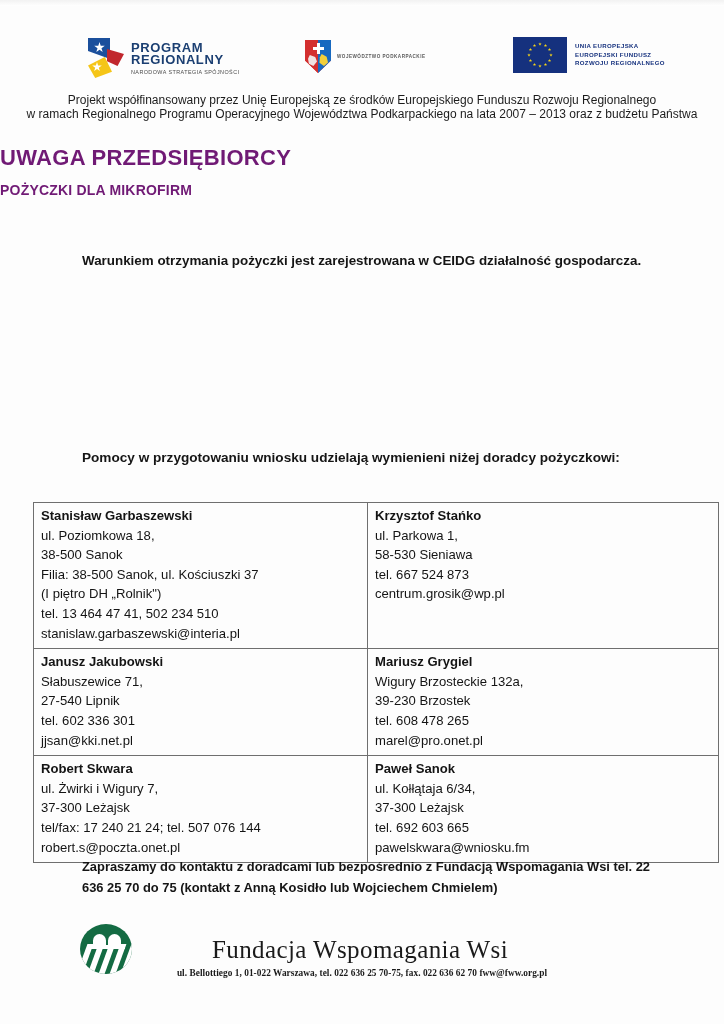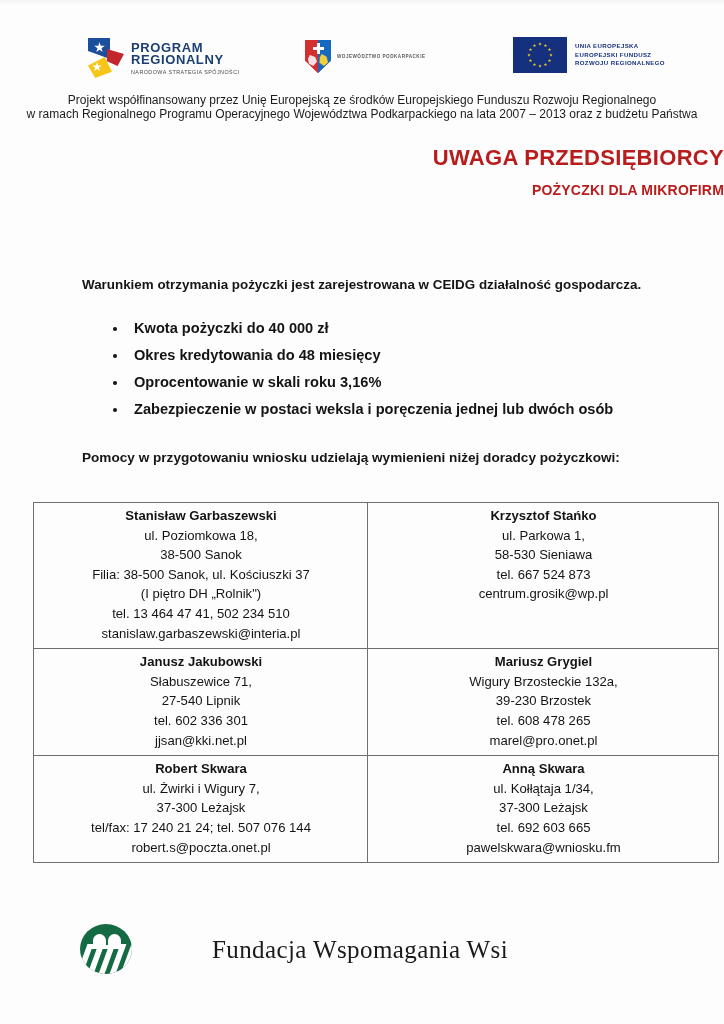--- a/index.html
+++ b/index.html
@@ -66,44 +66,44 @@
     clip-path:polygon(50% 0%,61% 35%,98% 35%,68% 57%,79% 91%,50% 70%,21% 91%,32% 57%,2% 35%,39% 35%);}
   .eu-text div{font-size:6.1px;font-weight:bold;color:#15317e;letter-spacing:.35px;line-height:8.4px;}
 
   
   .subtitle{
     position:absolute;top:94px;left:0;width:724px;text-align:center;
     font-size:12px;line-height:13.6px;color:#1c1c1c;
   }
 
   
-  .h-wrap{position:absolute;left:0;width:724px;text-align:right;font-weight:bold;color:#b91c1c;}
+  .h-wrap{position:absolute;left:0;width:724px;text-align:left;font-weight:bold;color:#701a75;}
   .h1{top:145px;font-size:22px;letter-spacing:.3px;}
   .h2{top:182px;font-size:14px;letter-spacing:.2px;}
   .h3{top:222px;font-size:23px;letter-spacing:.2px;}
 
   
   .intro{
-    position:absolute;top:274px;left:82px;width:560px;
+    position:absolute;top:250px;left:82px;width:560px;
     font-size:13.4px;font-weight:bold;line-height:21px;color:#151515;
   }
   ul.terms{
     position:absolute;top:316px;left:100px;width:540px;margin:0;padding:0 0 0 28px;
     font-size:14.6px;font-weight:bold;line-height:24.5px;color:#141414;
   }
   ul.terms li{margin:0 0 2.5px 0;padding-left:6px;}
   .helptext{
     position:absolute;top:446px;left:82px;width:560px;
     font-size:13.6px;font-weight:bold;line-height:23px;color:#151515;
   }
 
   
   table.contacts{
     position:absolute;top:502px;left:33px;width:657px;
-    border-collapse:collapse;table-layout:fixed;text-align:center;
+    border-collapse:collapse;table-layout:fixed;
   }
   table.contacts td{
     border:1px solid #6f6f6f;
     vertical-align:top;
     padding:3px 6px 5px 7px;
     font-size:13.1px;
     line-height:19.6px;
     color:#141414;
     word-break:break-word;
   }
@@ -200,26 +200,20 @@
   <div class="subtitle">
     <div>Projekt współfinansowany przez Unię Europejską ze środków Europejskiego Funduszu Rozwoju Regionalnego</div>
     <div>w ramach Regionalnego Programu Operacyjnego Województwa Podkarpackiego na lata 2007 – 2013 oraz z budżetu Państwa</div>
   </div>
 
   <div class="h-wrap h1">UWAGA PRZEDSIĘBIORCY</div>
   <div class="h-wrap h2">POŻYCZKI DLA MIKROFIRM</div>
 
   <div class="intro">Warunkiem otrzymania pożyczki jest  zarejestrowana w CEIDG  działalność gospodarcza.</div>
 
-  <ul class="terms" id="terms-list">
-      <li>Kwota pożyczki do 40 000 zł</li>
-      <li>Okres kredytowania do 48 miesięcy</li>
-      <li>Oprocentowanie w skali roku 3,16%</li>
-      <li>Zabezpieczenie w postaci weksla i poręczenia jednej lub dwóch osób</li>
-    </ul>
 
   <div class="helptext">Pomocy  w przygotowaniu wniosku udzielają wymienieni niżej doradcy pożyczkowi:</div>
 
   <table class="contacts" id="contacts-table">
     <tbody id="contacts-body">
         <tr>
           <td class="c-left">
             <span class="nm">Stanisław Garbaszewski</span>
             <span class="ln">ul. Poziomkowa 18,</span>
             <span class="ln">38-500 Sanok</span>
@@ -254,39 +248,41 @@
         </tr>
         <tr>
           <td class="c-left">
             <span class="nm">Robert Skwara</span>
             <span class="ln">ul. Żwirki i Wigury 7,</span>
             <span class="ln">37-300 Leżajsk</span>
             <span class="ln">tel/fax: 17 240 21 24; tel. 507 076 144</span>
             <span class="ln">robert.s@poczta.onet.pl</span>
           </td>
           <td class="c-right">
-            <span class="nm">Anną Skwara</span>
-            <span class="ln">ul. Kołłątaja 1/34,</span>
+            <span class="nm">Paweł Sanok</span>
+            <span class="ln">ul. Kołłątaja 6/34,</span>
             <span class="ln">37-300 Leżajsk</span>
             <span class="ln">tel. 692 603 665</span>
             <span class="ln">pawelskwara@wniosku.fm</span>
           </td>
         </tr>
       </tbody>
   </table>
 
+  <div class="closing">Zapraszamy do kontaktu z doradcami lub bezpośrednio z Fundacją Wspomagania Wsi tel. 22 636 25 70 do 75 (kontakt z Anną Kosidło lub Wojciechem Chmielem)</div>
 
   <div class="footer">
     <div class="fww-logo" id="fww-logo">
       <div class="fww-stripes" id="fww-stripes">
           <i style="left: 2px;"></i>
           <i style="left: 13px;"></i>
           <i style="left: 24px;"></i>
           <i style="left: 35px;"></i>
           <i style="left: 46px;"></i>
         </div>
       <div class="fww-arch" style="left:13px;"></div>
       <div class="fww-arch" style="left:28px;"></div>
       <div class="fww-bar"></div>
     </div>
     <div class="fww-name">Fundacja Wspomagania Wsi</div>
+    <div class="fww-addr">ul. Bellottiego 1, 01-022 Warszawa, tel. 022 636 25 70-75, fax. 022 636 62 70  fww@fww.org.pl</div>
   </div>
 </div>
 
 </body></html>

